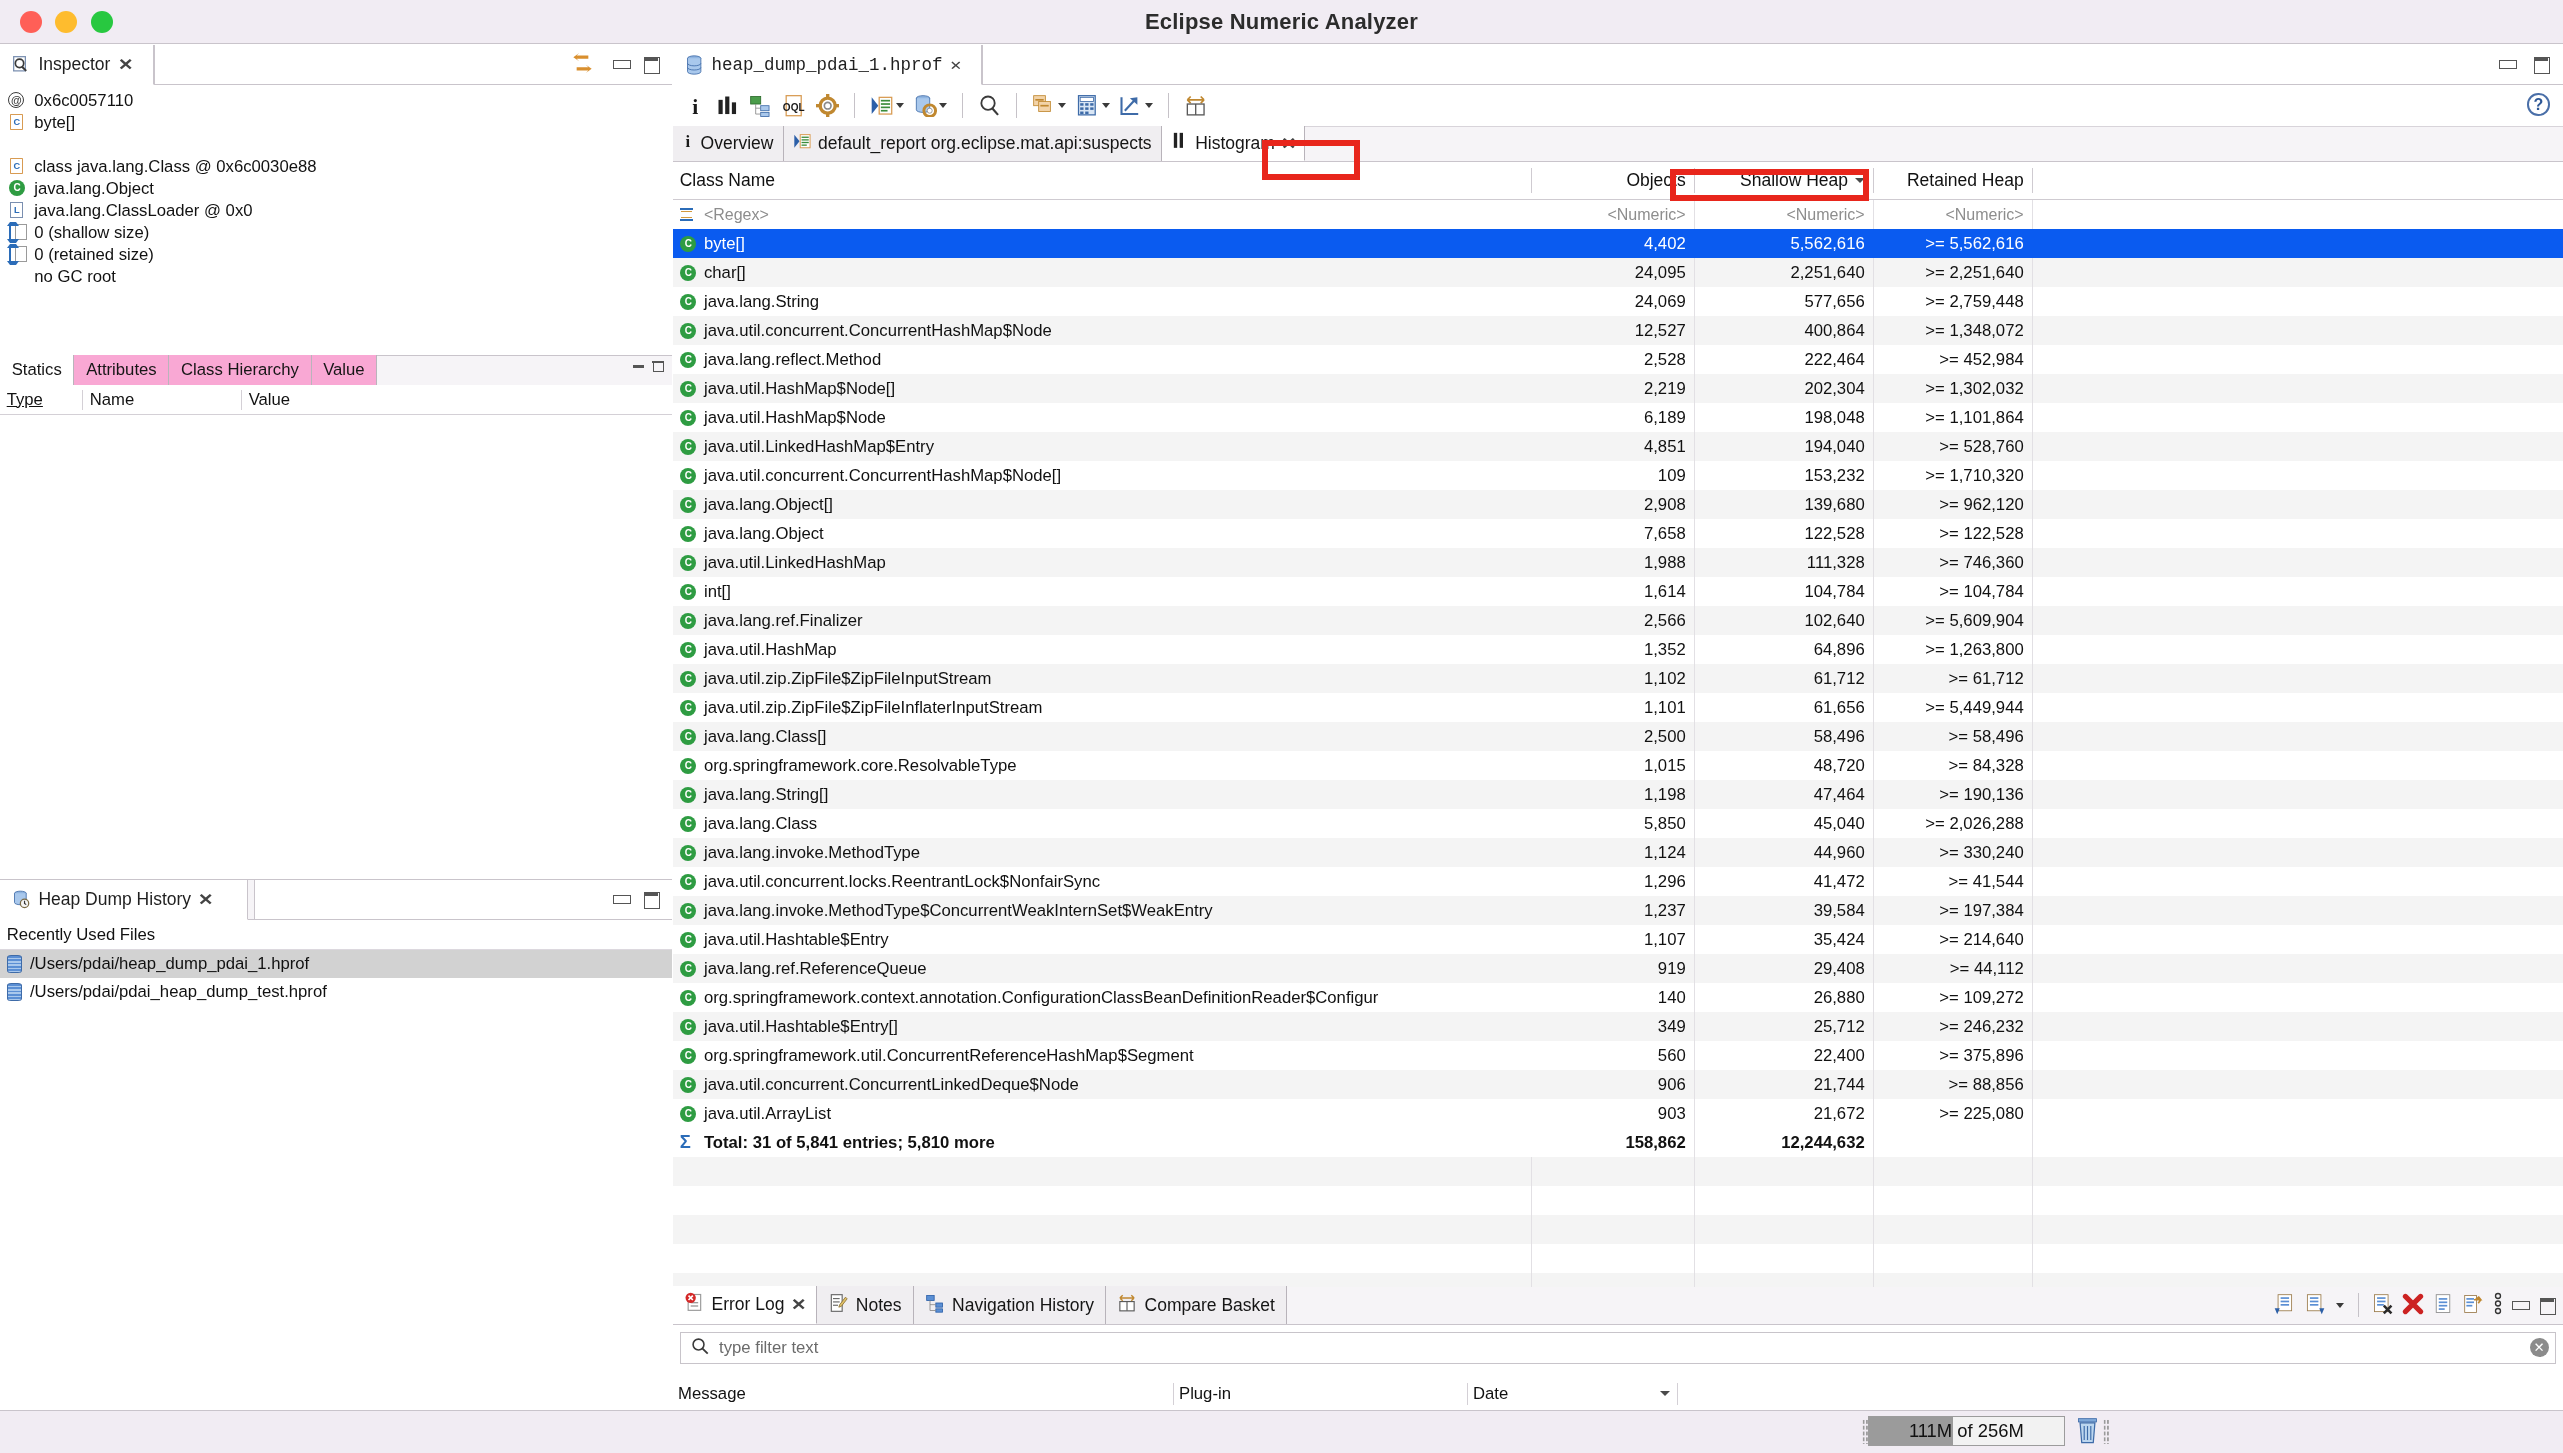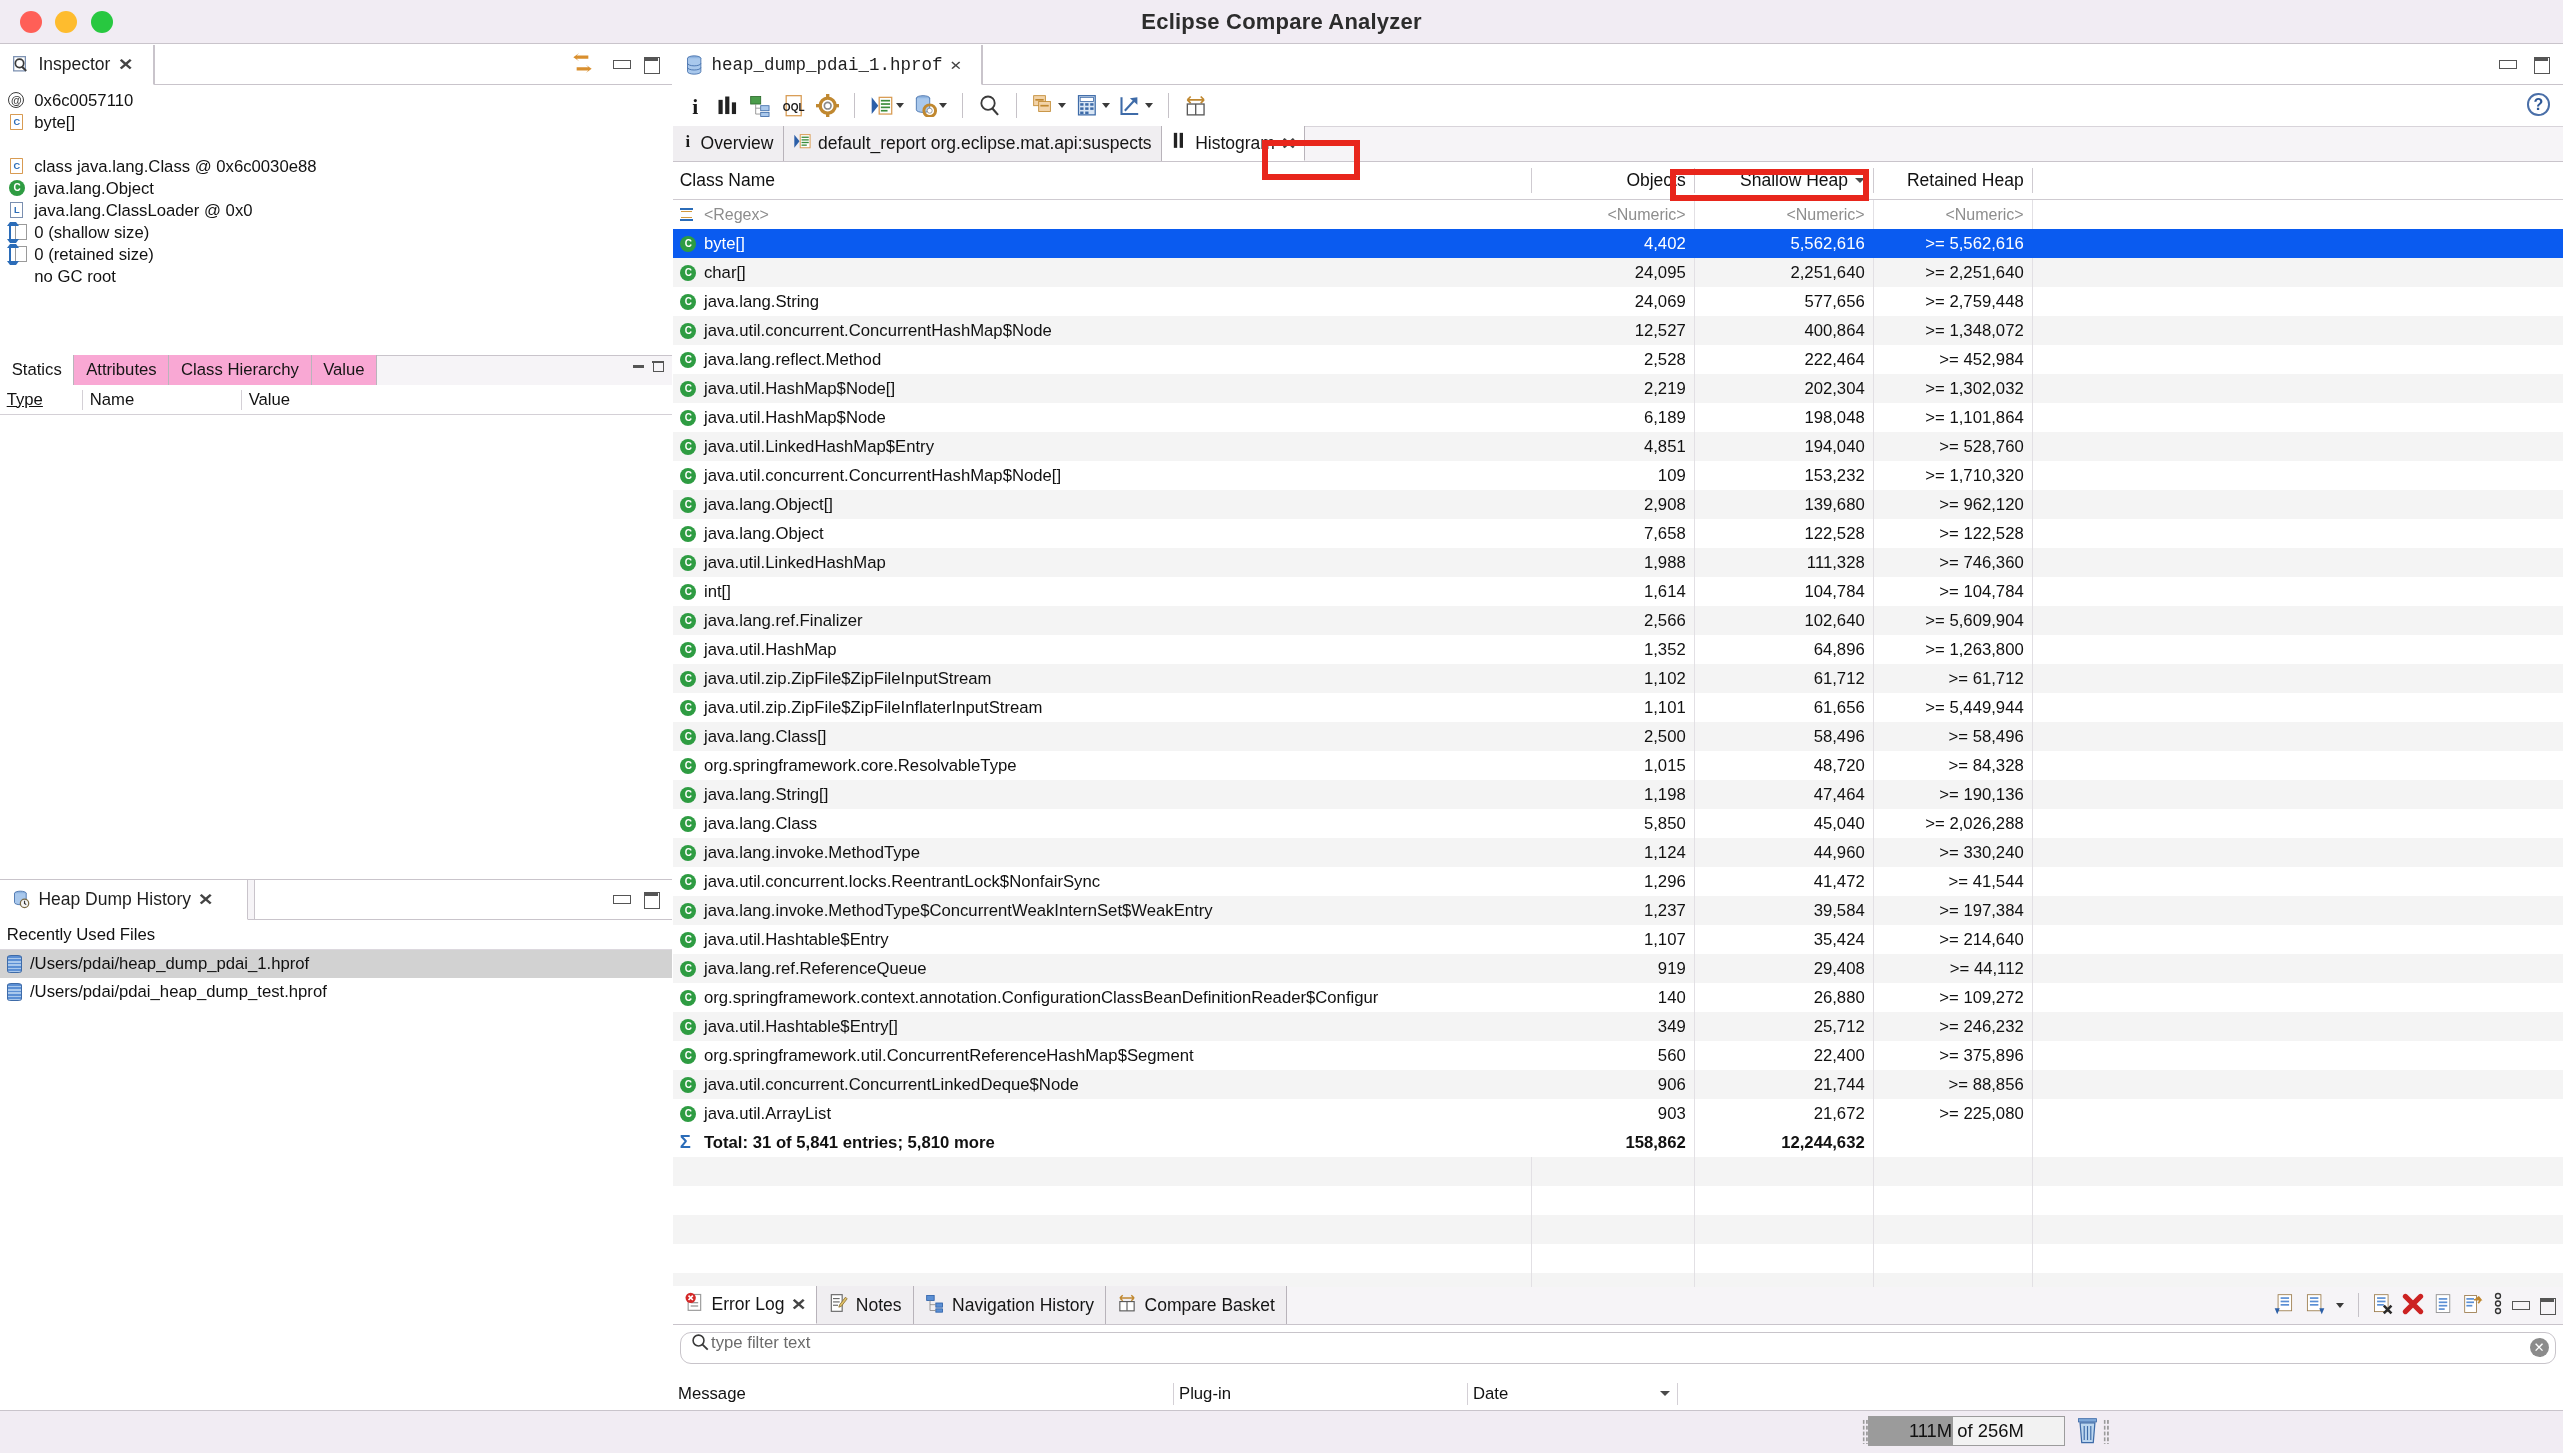--- a/index.html
+++ b/index.html
@@ -329,22 +329,22 @@
   .bp-toolbar {
     position: absolute; right: 6.7px; top: 4.2px; display: flex;
     align-items: center; gap: 8.3px;
   }
   .bp-label {
     height: 28px; display: flex; align-items: center; padding-left: 6.7px;
     font-size: 16.7px; color: #111; border-bottom: 0.8px solid #e3e0e5;
   }
   .filter-box {
     margin: 6.7px 6.7px 0 6.7px; height: 32px;
-    border: 0.8px solid #c8c4ca; border-radius: 11px;
-    display: flex; gap: 2px; padding: 0 10px;
+    border: 0.8px solid #c8c4ca; border-radius: 0;
+    display: flex; align-items: center; gap: 10px; padding: 0 10px;
     position: relative;
   }
   .filter-box .ph { font-size: 16.7px; color: #6b6b6b; }
   .clear-x {
     position: absolute; right: 6.7px; top: 5.8px;
     width: 19px; height: 19px; border-radius: 50%; background: #8b8b8b;
     color: #fff; font-size: 13.3px; display: flex; align-items: center; justify-content: center;
   }
   .bp-colhdr {
     margin-top: 13.3px; height: 28px; display: flex; align-items: flex-end;
@@ -378,21 +378,21 @@
 </style>
 </head>
 <body>
 
 <div class="titlebar">
   <div class="traffic">
     <div class="tl-dot tl-red"></div>
     <div class="tl-dot tl-yellow"></div>
     <div class="tl-dot tl-green"></div>
   </div>
-  <div class="titlebar-title">Eclipse Compare Analyzer</div>
+  <div class="titlebar-title">Eclipse Numeric Analyzer</div>
 </div>
 
 <div class="left-col">
 
   <div class="view-panel" style="top:0;height:313px;">
     <div class="view-tabbar">
       <div class="view-tab" style="width:154px;">
         <span style="width:18.4px;height:18.4px;position:relative;display:inline-block;">
           <svg width="18.4" height="18.4" viewBox="0 0 22 22">
               <rect x="2" y="2" width="14" height="17" fill="#fff" stroke="#7a8fb0" stroke-width="1.5"></rect>

